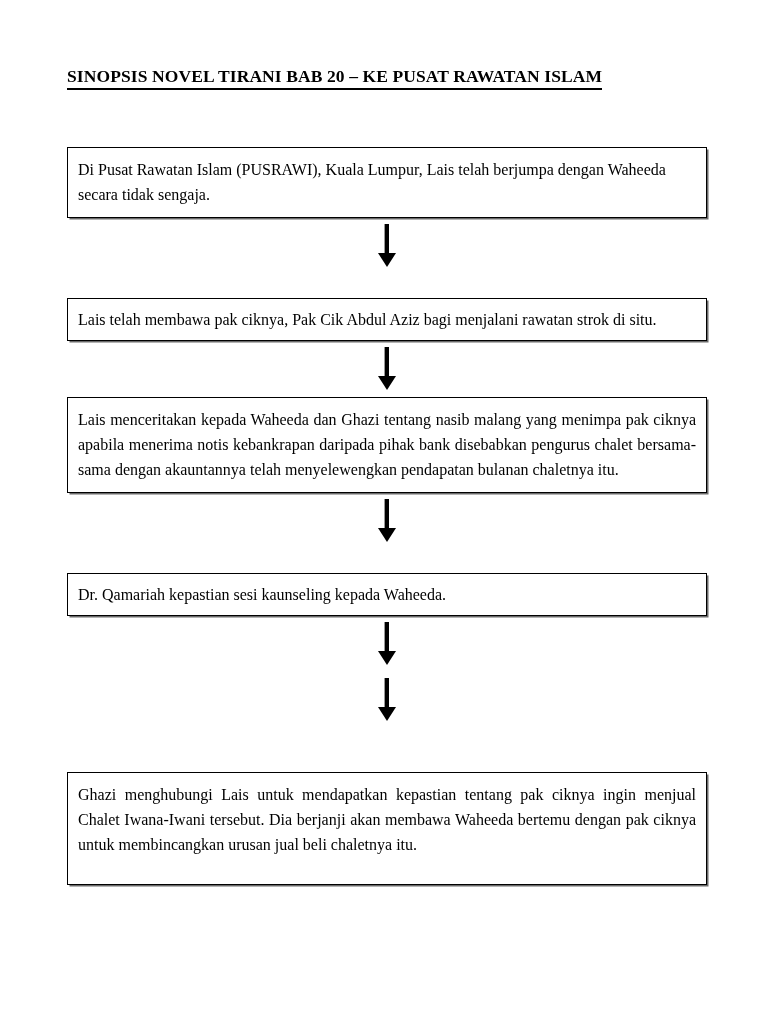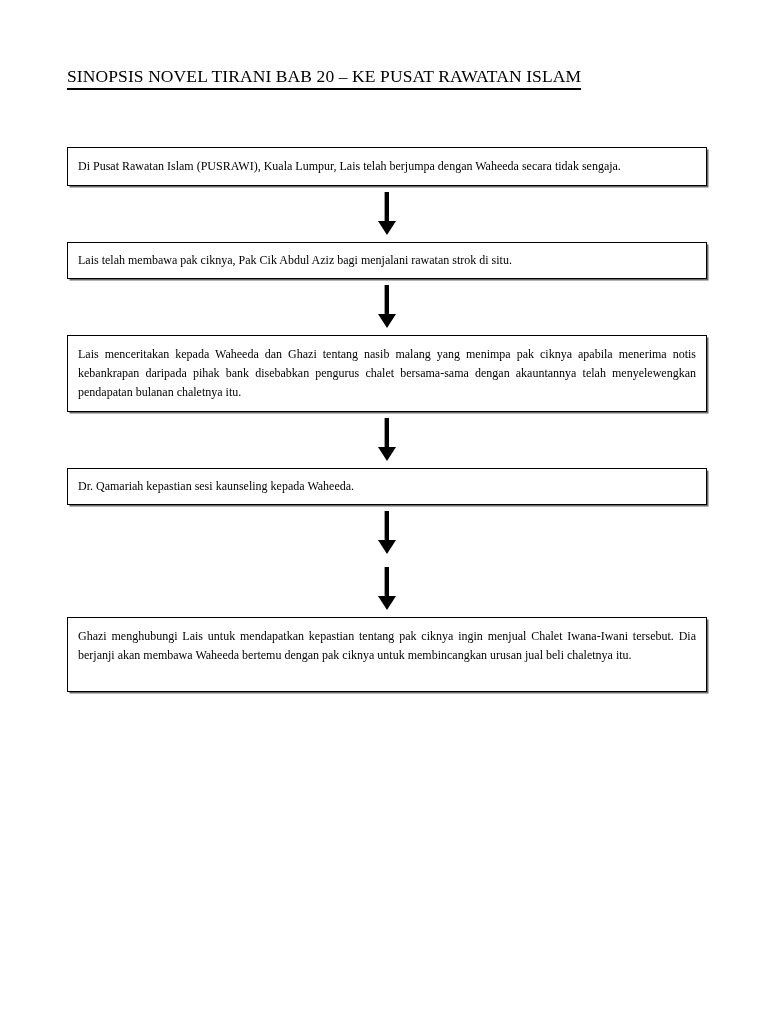--- a/index.html
+++ b/index.html
@@ -23,21 +23,21 @@
     width: 768px;
     height: 1024px;
   }
 
   .doc-title {
     position: absolute;
     left: 67px;
     top: 66px;
     width: 640px;
     font-size: 17.5px;
-    font-weight: normal;
+    font-weight: bold;
     letter-spacing: 0.1px;
     text-align: left;
     white-space: nowrap;
   }
   .doc-title .u {
     border-bottom: 2px solid #000;
     padding-bottom: 1px;
     display: inline-block;
   }
 
@@ -47,36 +47,38 @@
     top: 147px;
     width: 640px;
   }
 
   .node {
     border: 1.4px solid #000000;
     box-shadow: 2px 2px 0 -0.5px rgba(80,80,80,0.85);
     background: #ffffff;
     box-sizing: border-box;
     padding: 9px 10px 9px 10px;
-    font-size: 12px;
+    font-size: 16px;
     line-height: 1.58;
   }
   .node p {
     margin: 0;
   }
   .node.justify p {
     text-align: justify;
     text-align-last: left;
   }
   .node.tall {
     padding-bottom: 26px;
+    margin-top: 44px;
   }
   .node.single {
     padding-top: 8px;
     padding-bottom: 8px;
+    margin-top: 24px;
   }
 
   .arrow-wrap {
     height: 56px;
     display: flex;
     align-items: center;
     justify-content: center;
   }
   .arrow-wrap svg {
     display: block;

